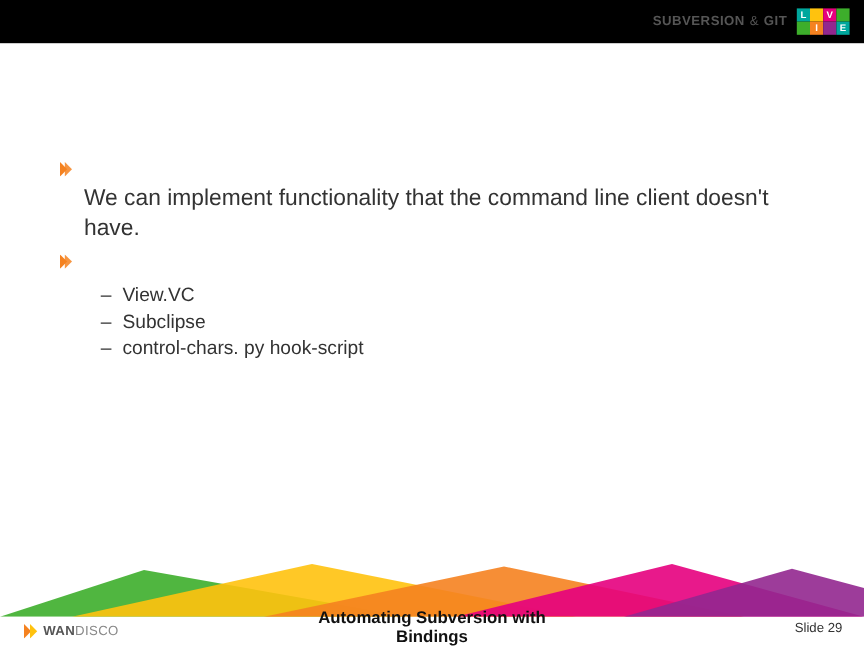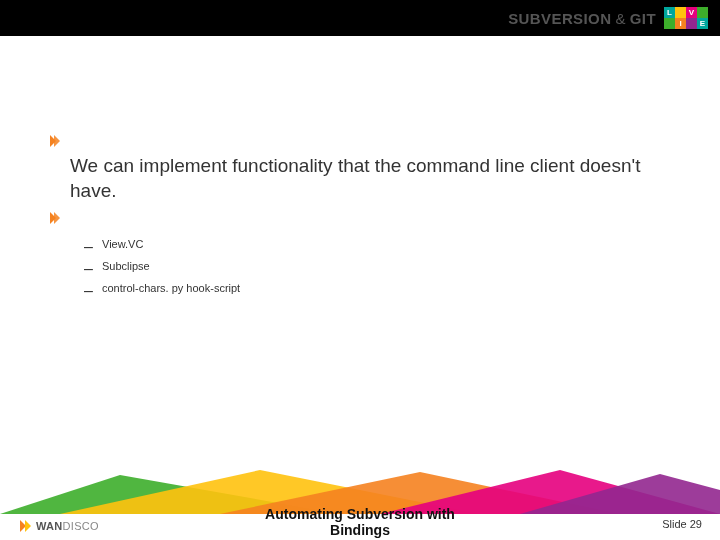--- a/index.html
+++ b/index.html
@@ -1,35 +1,35 @@
 <!DOCTYPE html>
 <html><head>
 <meta charset="utf-8">
 <style>
   * { margin: 0; padding: 0; box-sizing: border-box; }
   html, body { width: 720px; height: 540px; font-family: Arial, Helvetica, sans-serif; background: #fff; color: #333; overflow: hidden; }
   .slide { position: relative; width: 720px; height: 540px; }
   .blackbar { position: absolute; top: 0; left: 0; width: 720px; height: 36px; background: #000; }
   .brand { position: absolute; top: 6px; right: 12px; height: 24px; display: flex; align-items: center; gap: 4px; }
-  .brand-text { font-size: 15px; font-weight: 700; color: #555; letter-spacing: 0.4px; display: flex; align-items: center; gap: 4px; }
+  .brand-text { font-size: 11px; font-weight: 700; color: #555; letter-spacing: 0.4px; display: flex; align-items: center; gap: 4px; }
   .brand-text .amp { font-weight: 400; }
   .live-box { display: flex; margin-left: 4px; }
   .live-col { display: flex; flex-direction: column; }
   .sq { width: 11px; height: 11px; }
   .sq.letter { color: #fff; font-size: 8px; font-weight: 700; display: flex; align-items: center; justify-content: center; }
   .title { position: absolute; top: 54px; left: 30px; font-size: 34px; color: #333; }
   .content { position: absolute; top: 130px; left: 50px; right: 40px; }
   .bullet-row { display: flex; align-items: flex-start; margin-bottom: 4px; }
   .chev { width: 14px; flex: 0 0 14px; margin-top: 5px; }
   .chev svg { display: block; }
   .bullet-text { font-size: 19px; line-height: 1.3; color: #333; margin-left: 6px; margin-top: 24px; }
   .sublist { margin-top: 14px; margin-left: 34px; }
   .sub-row { display: flex; align-items: flex-start; margin-bottom: 4px; }
   .dash { width: 18px; flex: 0 0 18px; font-size: 16px; color: #333; text-align: left; }
-  .sub-text { font-size: 11px; color: #333; }
+  .sub-text { font-size: 16px; color: #333; }
   .footer-shapes { position: absolute; left: 0; bottom: 26px; width: 720px; height: 44px; pointer-events: none; }
   .footer-logo { position: absolute; left: 20px; bottom: 8px; display: flex; align-items: center; gap: 4px; }
   .footer-logo .chev-logo svg { display: block; }
   .footer-logo .wd { font-size: 11px; font-weight: 700; color: #555; letter-spacing: 0.3px; }
   .footer-logo .wd .disco { color: #888; font-weight: 400; }
   .footer-title { position: absolute; bottom: 2px; left: 50%; transform: translateX(-50%); text-align: center; font-size: 14px; font-weight: 700; color: #111; line-height: 1.15; }
   .slide-num { position: absolute; right: 18px; bottom: 10px; font-size: 11px; color: #333; }
 </style>
 </head>
 <body>

